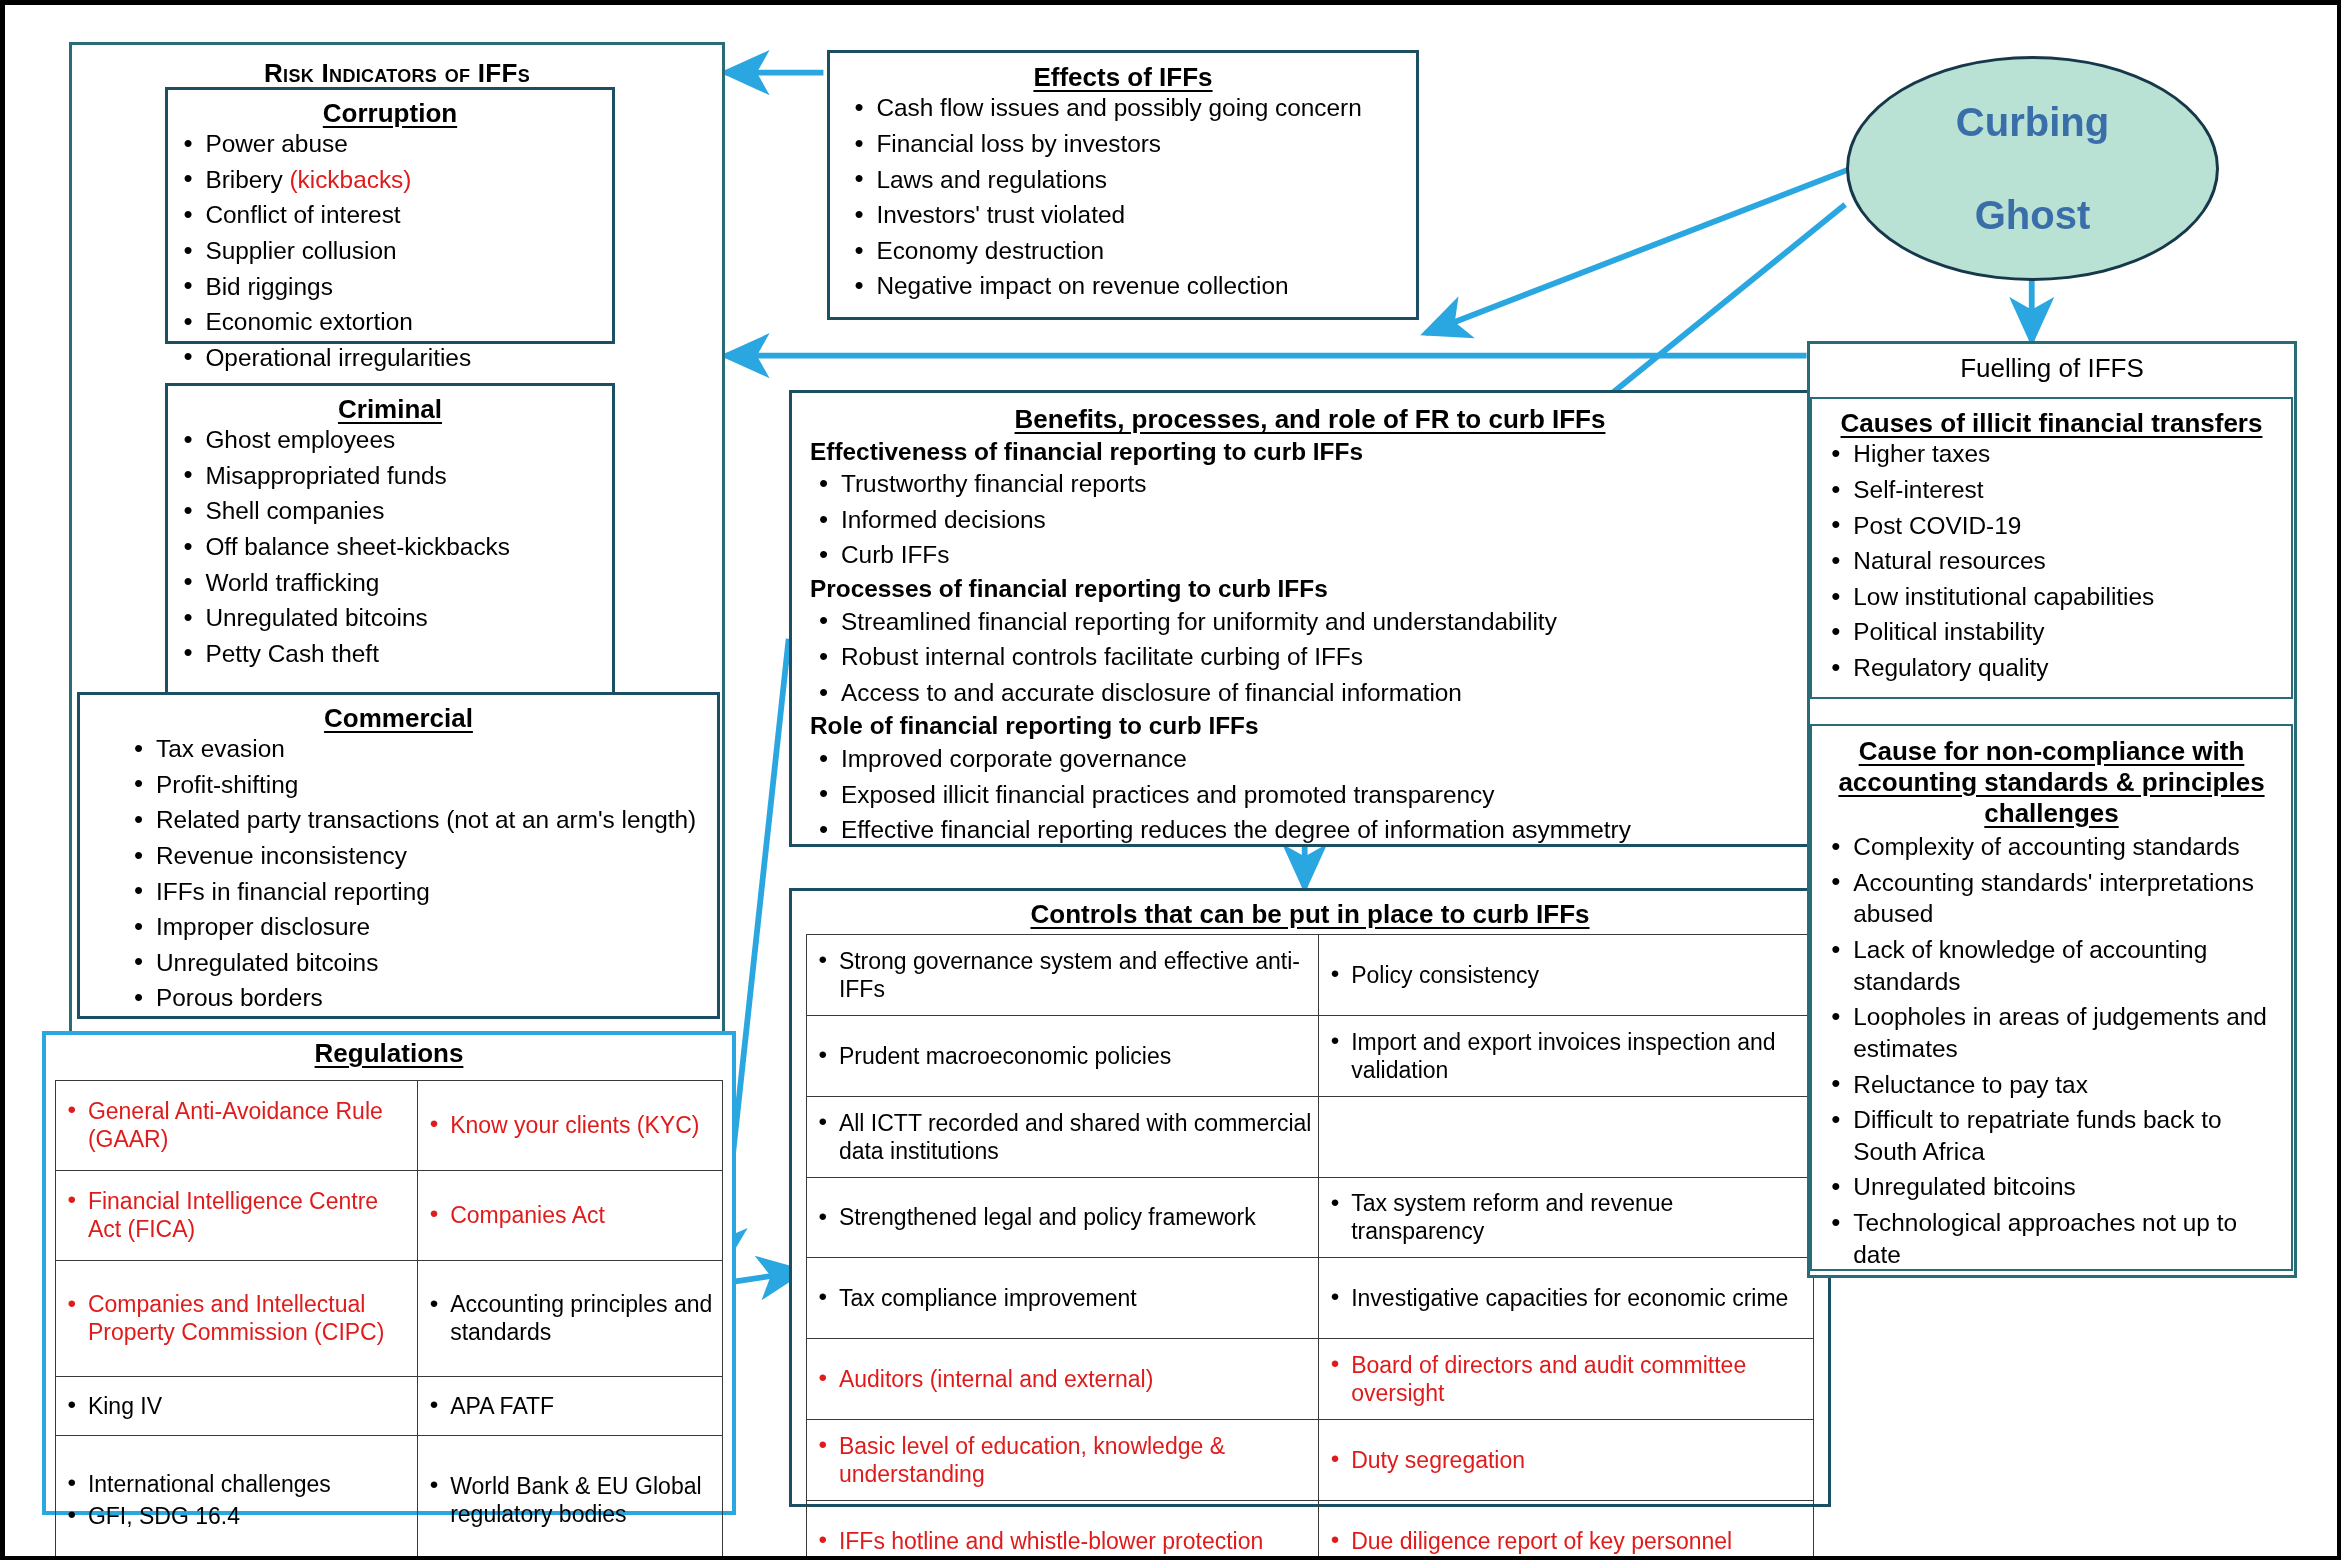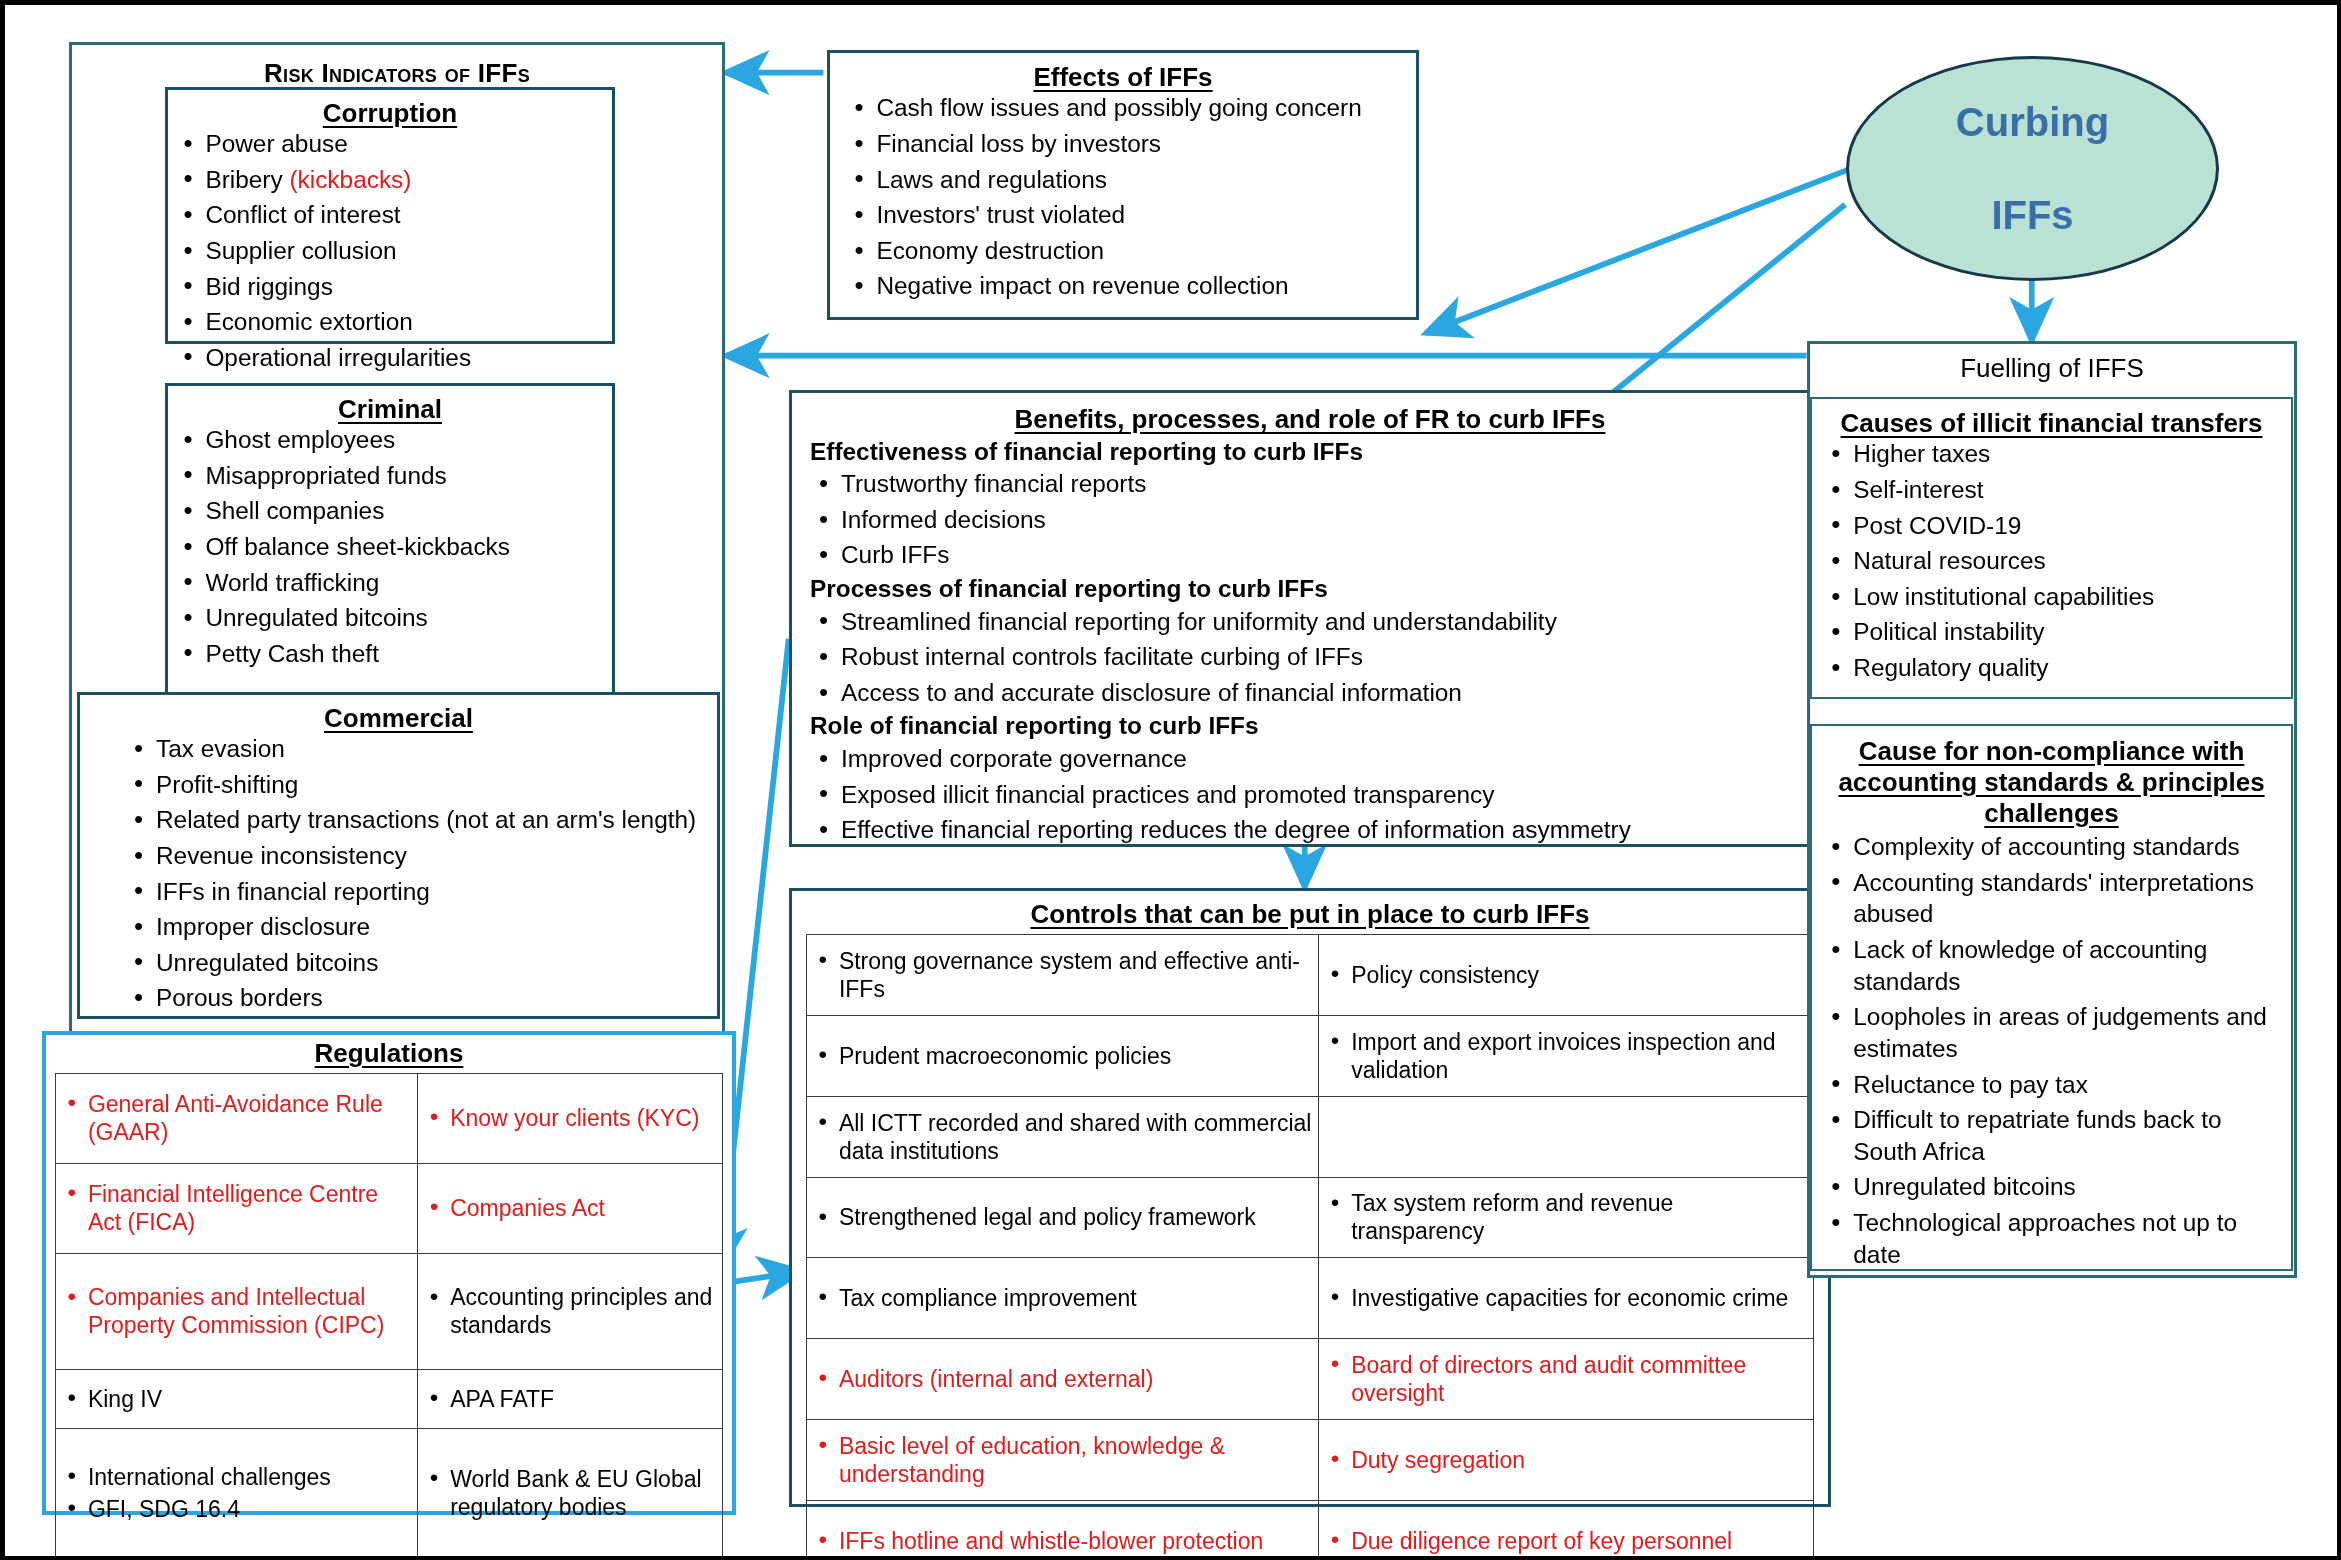--- a/index.html
+++ b/index.html
@@ -154,21 +154,21 @@
       <li>Related party transactions (not at an arm's length)</li>
       <li class="red">Revenue inconsistency</li>
       <li class="red">IFFs in financial reporting</li>
       <li class="red">Improper disclosure</li>
       <li class="blue">Unregulated bitcoins</li>
       <li class="blue">Porous borders</li>
     </ul>
   </div>
 
   <div class="bx cyan" style="left:37px;top:1026px;width:694px;height:484px;padding:3.9px 9px 9px 9px;">
-    <div class="hdr u" style="margin-bottom:5px;">Regulations</div>
+    <div class="hdr u" style="margin-bottom:12px;">Regulations</div>
 
     <table class="grid">
       <tbody>
           <tr>
         <td class="r" style="width:53%;height:76px;">
           <span class="b">General Anti-Avoidance Rule (GAAR)</span>
             </td>
         <td class="r">
           <span class="b">Know your clients (KYC)</span>
             </td>
@@ -314,21 +314,21 @@
               <span class="b">Due diligence report of key personnel</span>
             </td>
       </tr>
     </tbody>
       </table>
   </div>
 
   <div id="curb-oval">
     <span>
       <span>Curbing</span><br>
-      <span>IFFs</span>
+      <span>Ghost</span>
     </span>
   </div>
 
   <div class="bx outer" style="left:1802px;top:336px;width:490px;height:937px;">
     <div class="hdr plain" style="margin-top:10.3px;font-size:26px;">Fuelling of IFFS</div>
   </div>
 
   <div class="bx thin" style="left:1805px;top:392px;width:483px;height:302px;padding:10.3px 10.3px 5.1px 10.3px;">
     <div class="hdr u">Causes of illicit financial transfers</div>
     <ul class="lst">

